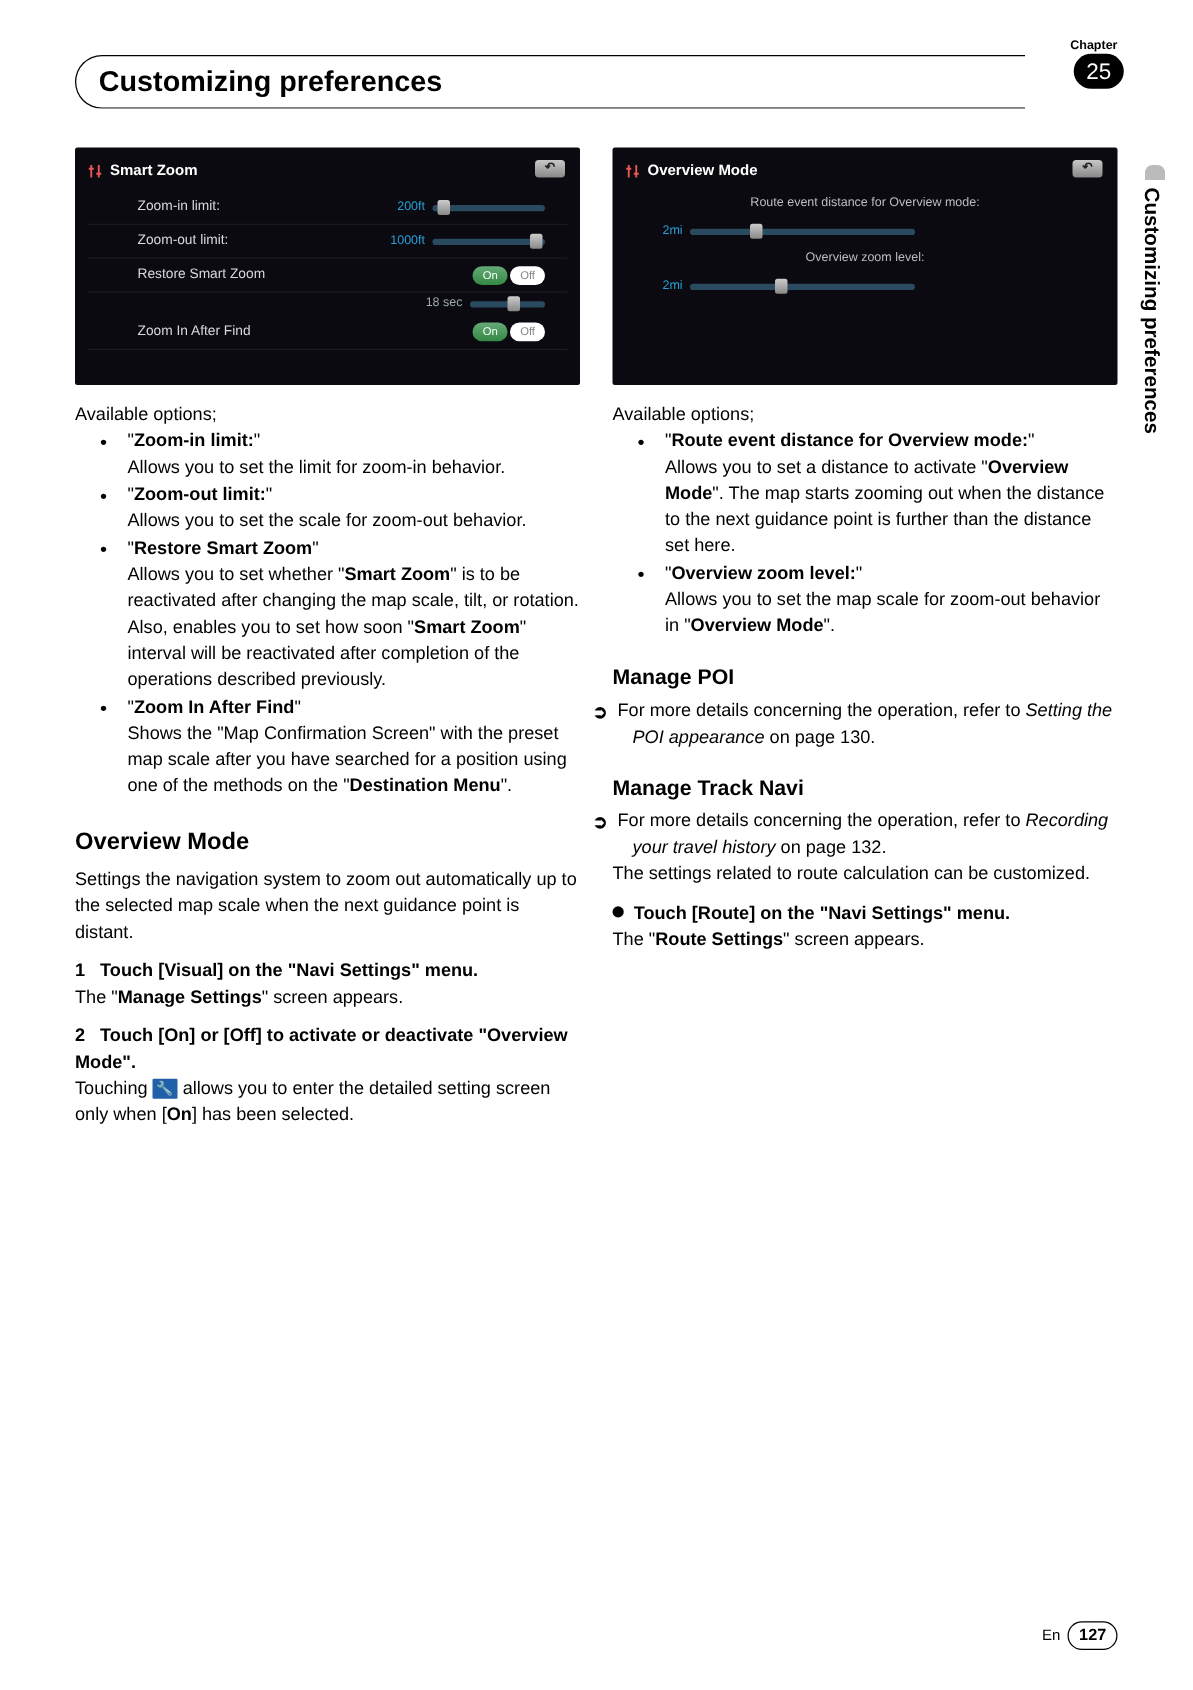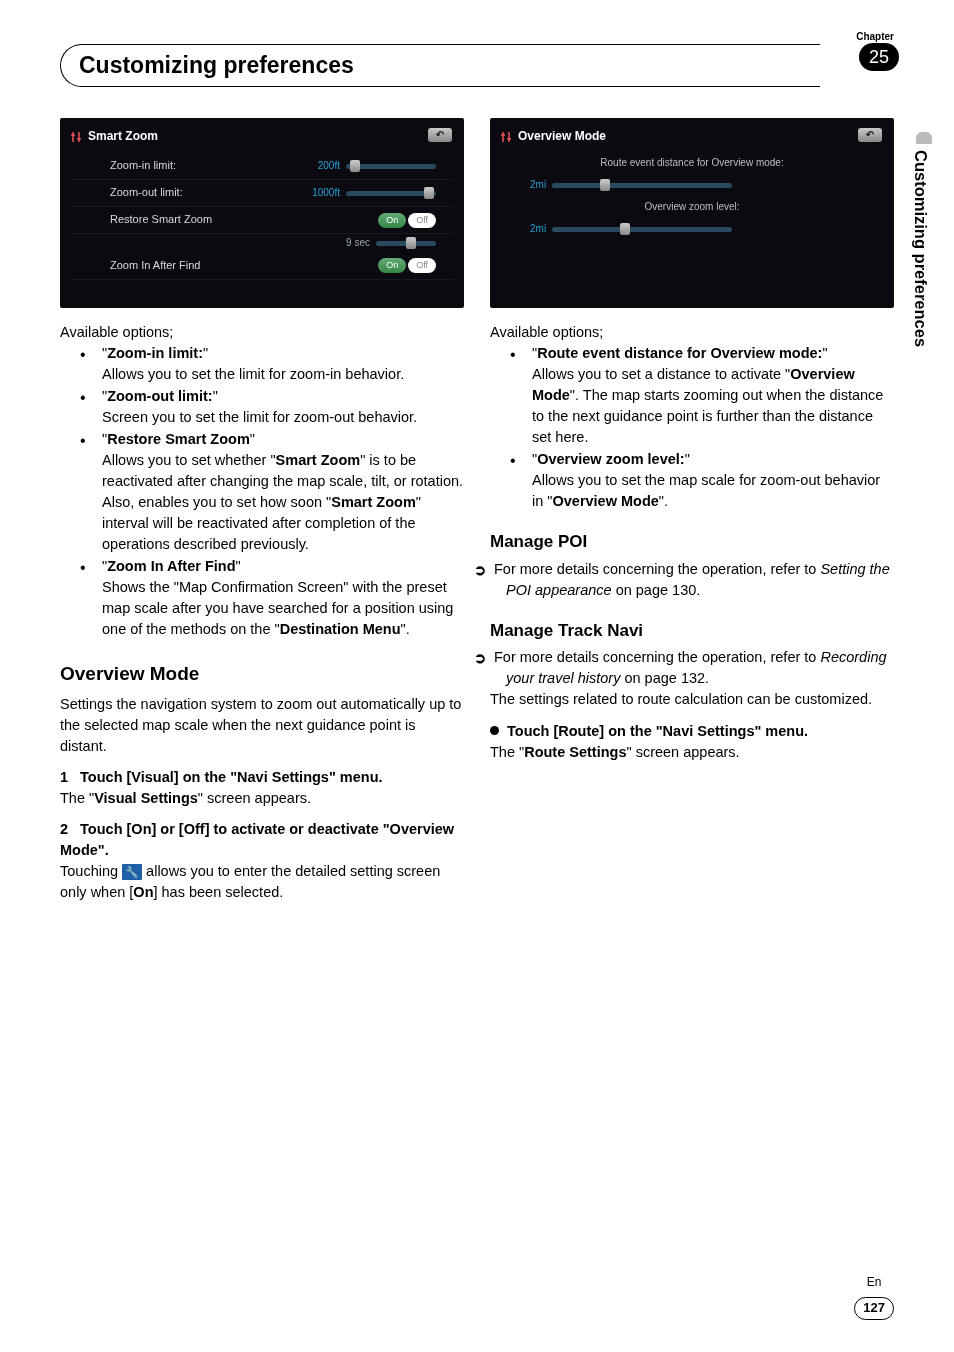--- a/index.html
+++ b/index.html
@@ -174,21 +174,20 @@
       color:#fff;
       text-align:center;
       font-size:11px;
       line-height:16px;
     }
     .footer {
       position: absolute;
       bottom: 32px; right: 60px;
       display: flex; align-items: center; gap: 6px;
       font-size: 12px;
-      flex-direction: column;
     }
     .page-num-oval {
       border: 1.2px solid #000;
       border-radius: 999px;
       padding: 1px 8px;
       font-weight: bold;
       font-size: 13px;
     }
     .bullet-dot {
       display: inline-block;
@@ -240,21 +239,21 @@
             </span>
         </div>
         <div class="ss-row">
           <span class="ss-row-label">Restore Smart Zoom</span>
           <span class="ss-onoff">
             <span class="ss-pill ss-pill-on">On</span>
             <span class="ss-pill">Off</span>
           </span>
         </div>
         <div class="ss-row" style="padding-top:2px;padding-bottom:2px;justify-content:flex-end;border-bottom:none">
-          <span class="ss-val" style="color:#9aa">9 sec</span>
+          <span class="ss-val" style="color:#9aa">18 sec</span>
           <span class="ss-slider" style="width:60px">
               <span class="ss-slider-handle" style="left:30px"></span>
             </span>
         </div>
         <div class="ss-row">
           <span class="ss-row-label">Zoom In After Find</span>
           <span class="ss-onoff">
             <span class="ss-pill ss-pill-on">On</span>
             <span class="ss-pill">Off</span>
           </span>
@@ -262,41 +261,41 @@
       </div>
 
       <p class="body-text">Available options;</p>
       <ul class="bullet-list body-text">
         <li>
           "<strong>Zoom-in limit:</strong>"<br>
           <span class="desc">Allows you to set the limit for zoom-in behavior.</span>
         </li>
         <li>
           "<strong>Zoom-out limit:</strong>"<br>
-          <span class="desc">Screen you to set the limit for zoom-out behavior.</span>
+          <span class="desc">Allows you to set the scale for zoom-out behavior.</span>
         </li>
         <li>
           "<strong>Restore Smart Zoom</strong>"<br>
           <span>Allows you to set whether "</span><strong>Smart Zoom</strong><span>" is to be reactivated after changing the map scale, tilt, or rotation.</span><br>
           <span>Also, enables you to set how soon "</span><strong>Smart Zoom</strong><span>" interval will be reactivated after completion of the operations described previously.</span>
         </li>
         <li>
           "<strong>Zoom In After Find</strong>"<br>
           <span>Shows the "Map Confirmation Screen" with the preset map scale after you have searched for a position using one of the methods on the "</span><strong>Destination Menu</strong><span>".</span>
         </li>
       </ul>
 
       <h2>Overview Mode</h2>
       <p class="body-text">Settings the navigation system to zoom out automatically up to the selected map scale when the next guidance point is distant.</p>
 
       <p class="step body-text">
         <strong><span class="step-num">1</span><span>Touch [Visual] on the "Navi Settings" menu.</span></strong>
       </p>
       <p class="body-text">
-        <span>The "</span><strong>Visual Settings</strong><span>" screen appears.</span>
+        <span>The "</span><strong>Manage Settings</strong><span>" screen appears.</span>
       </p>
 
       <p class="step body-text">
         <strong><span class="step-num">2</span><span>Touch [On] or [Off] to activate or deactivate "Overview Mode".</span></strong>
       </p>
       <p class="body-text">
         <span>Touching </span><span class="inline-icon">🔧</span><span> allows you to enter the detailed setting screen only when [</span><strong>On</strong><span>] has been selected.</span>
       </p>
     </div>
 

